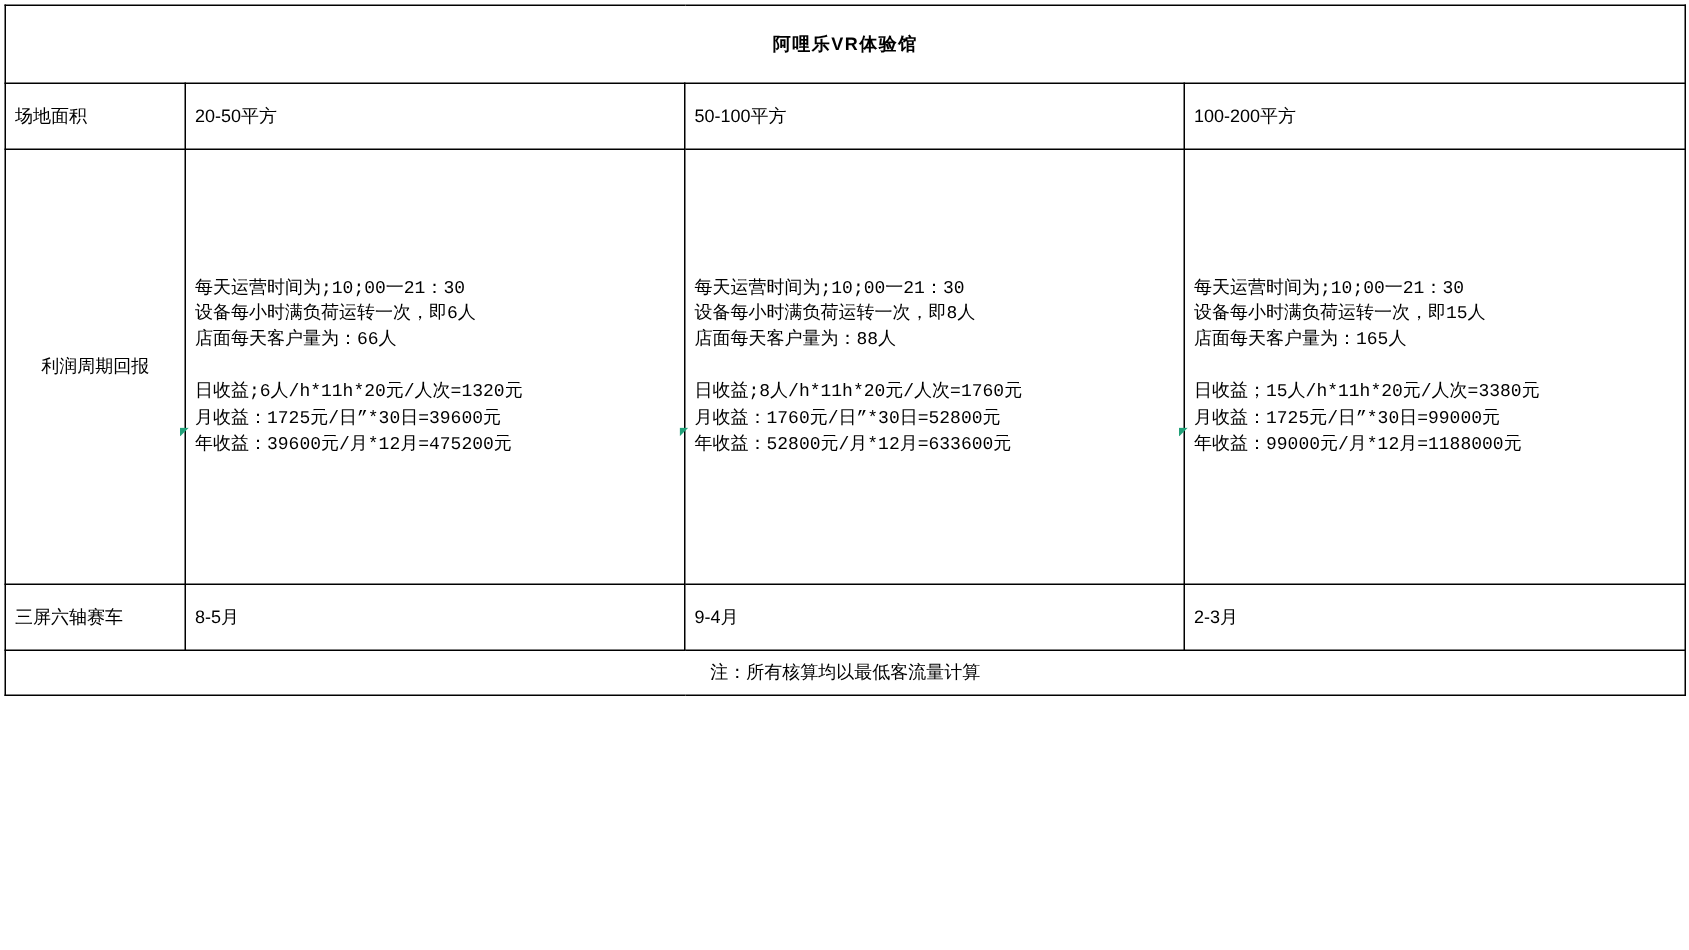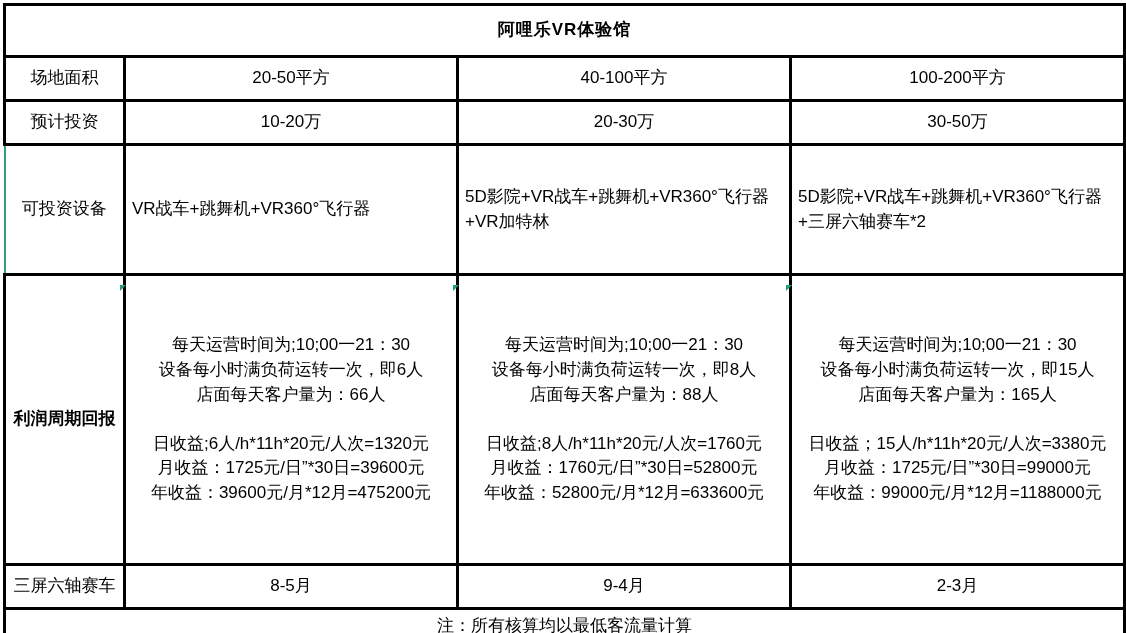--- a/index.html
+++ b/index.html
@@ -21,41 +21,41 @@
     box-sizing: border-box;
   }
   table.grid {
     border-collapse: collapse;
     table-layout: fixed;
     width: 1120px;
     margin-left: 3px;
     margin-top: 3px;
   }
   table.grid td {
-    border: 3px solid #000000;
+    border: 1px solid #000000;
     vertical-align: middle;
     padding: 4px 6px;
-    font-size: 17px;
+    font-size: 12px;
     line-height: 1.45;
     box-sizing: border-box;
   }
   .col-label { width: 120px; }
   .col-a { width: 333px; }
   .col-b { width: 333px; }
   .col-c { width: 334px; }
 
   .title-cell {
     text-align: center;
     font-size: 23px;
     font-weight: bold;
     height: 52px;
     letter-spacing: 1px;
   }
   .row-head td {
-    text-align: center;
+    text-align: left;
     height: 44px;
     font-size: 16px;
     margin-left: 12px;
   }
   .label-cell {
     text-align: center;
     font-size: 15px;
     white-space: nowrap;
   }
   .center-cell {
@@ -75,27 +75,27 @@
     border-left: 2px solid #2e9e7b !important;
     text-align: center;
   }
   .profit-row td {
     height: 290px;
     vertical-align: middle;
   }
   .profit-label {
     text-align: center;
     white-space: nowrap;
-    font-weight: bold;
   }
   .profit-text {
     font-size: 14.5px;
     line-height: 1.62;
-    text-align: center;
+    text-align: left;
     white-space: pre-line;
+    font-family: Liberation Mono, monospace;
   }
   .note-cell {
     text-align: center;
     font-size: 15px;
     height: 30px;
   }
   .dot-marker {
     position: absolute;
     width: 6px;
     height: 6px;
@@ -116,37 +116,25 @@
       <col class="col-c">
     </colgroup>
     <tbody>
       <tr>
         <td class="title-cell" colspan="4">阿哩乐VR体验馆</td>
       </tr>
 
       <tr class="row-head">
         <td class="label-cell">场地面积</td>
         <td class="center-cell">20-50平方</td>
-        <td class="center-cell">40-100平方</td>
+        <td class="center-cell">50-100平方</td>
         <td class="center-cell">100-200平方</td>
       </tr>
 
-      <tr class="row-head">
-        <td class="label-cell">预计投资</td>
-        <td class="center-cell">10-20万</td>
-        <td class="center-cell">20-30万</td>
-        <td class="center-cell">30-50万</td>
-      </tr>
 
-      <tr class="equip-row">
-        <td class="label-cell equip-label">可投资设备</td>
-        <td class="equip-text">VR战车+跳舞机+VR360°飞行器</td>
-        <td class="equip-text">5D影院+VR战车+跳舞机+VR360°飞行器+VR加特林</td>
-        <td class="equip-text">5D影院+VR战车+跳舞机+VR360°飞行器+三屏六轴赛车*2</td>
-      </tr>
 
       <tr class="profit-row">
         <td class="label-cell profit-label">利润周期回报</td>
         <td class="profit-text">每天运营时间为;10;00一21：30
 设备每小时满负荷运转一次，即6人
 店面每天客户量为：66人
 
 日收益;6人/h*11h*20元/人次=1320元
 月收益：1725元/日”*30日=39600元
 年收益：39600元/月*12月=475200元</td>

